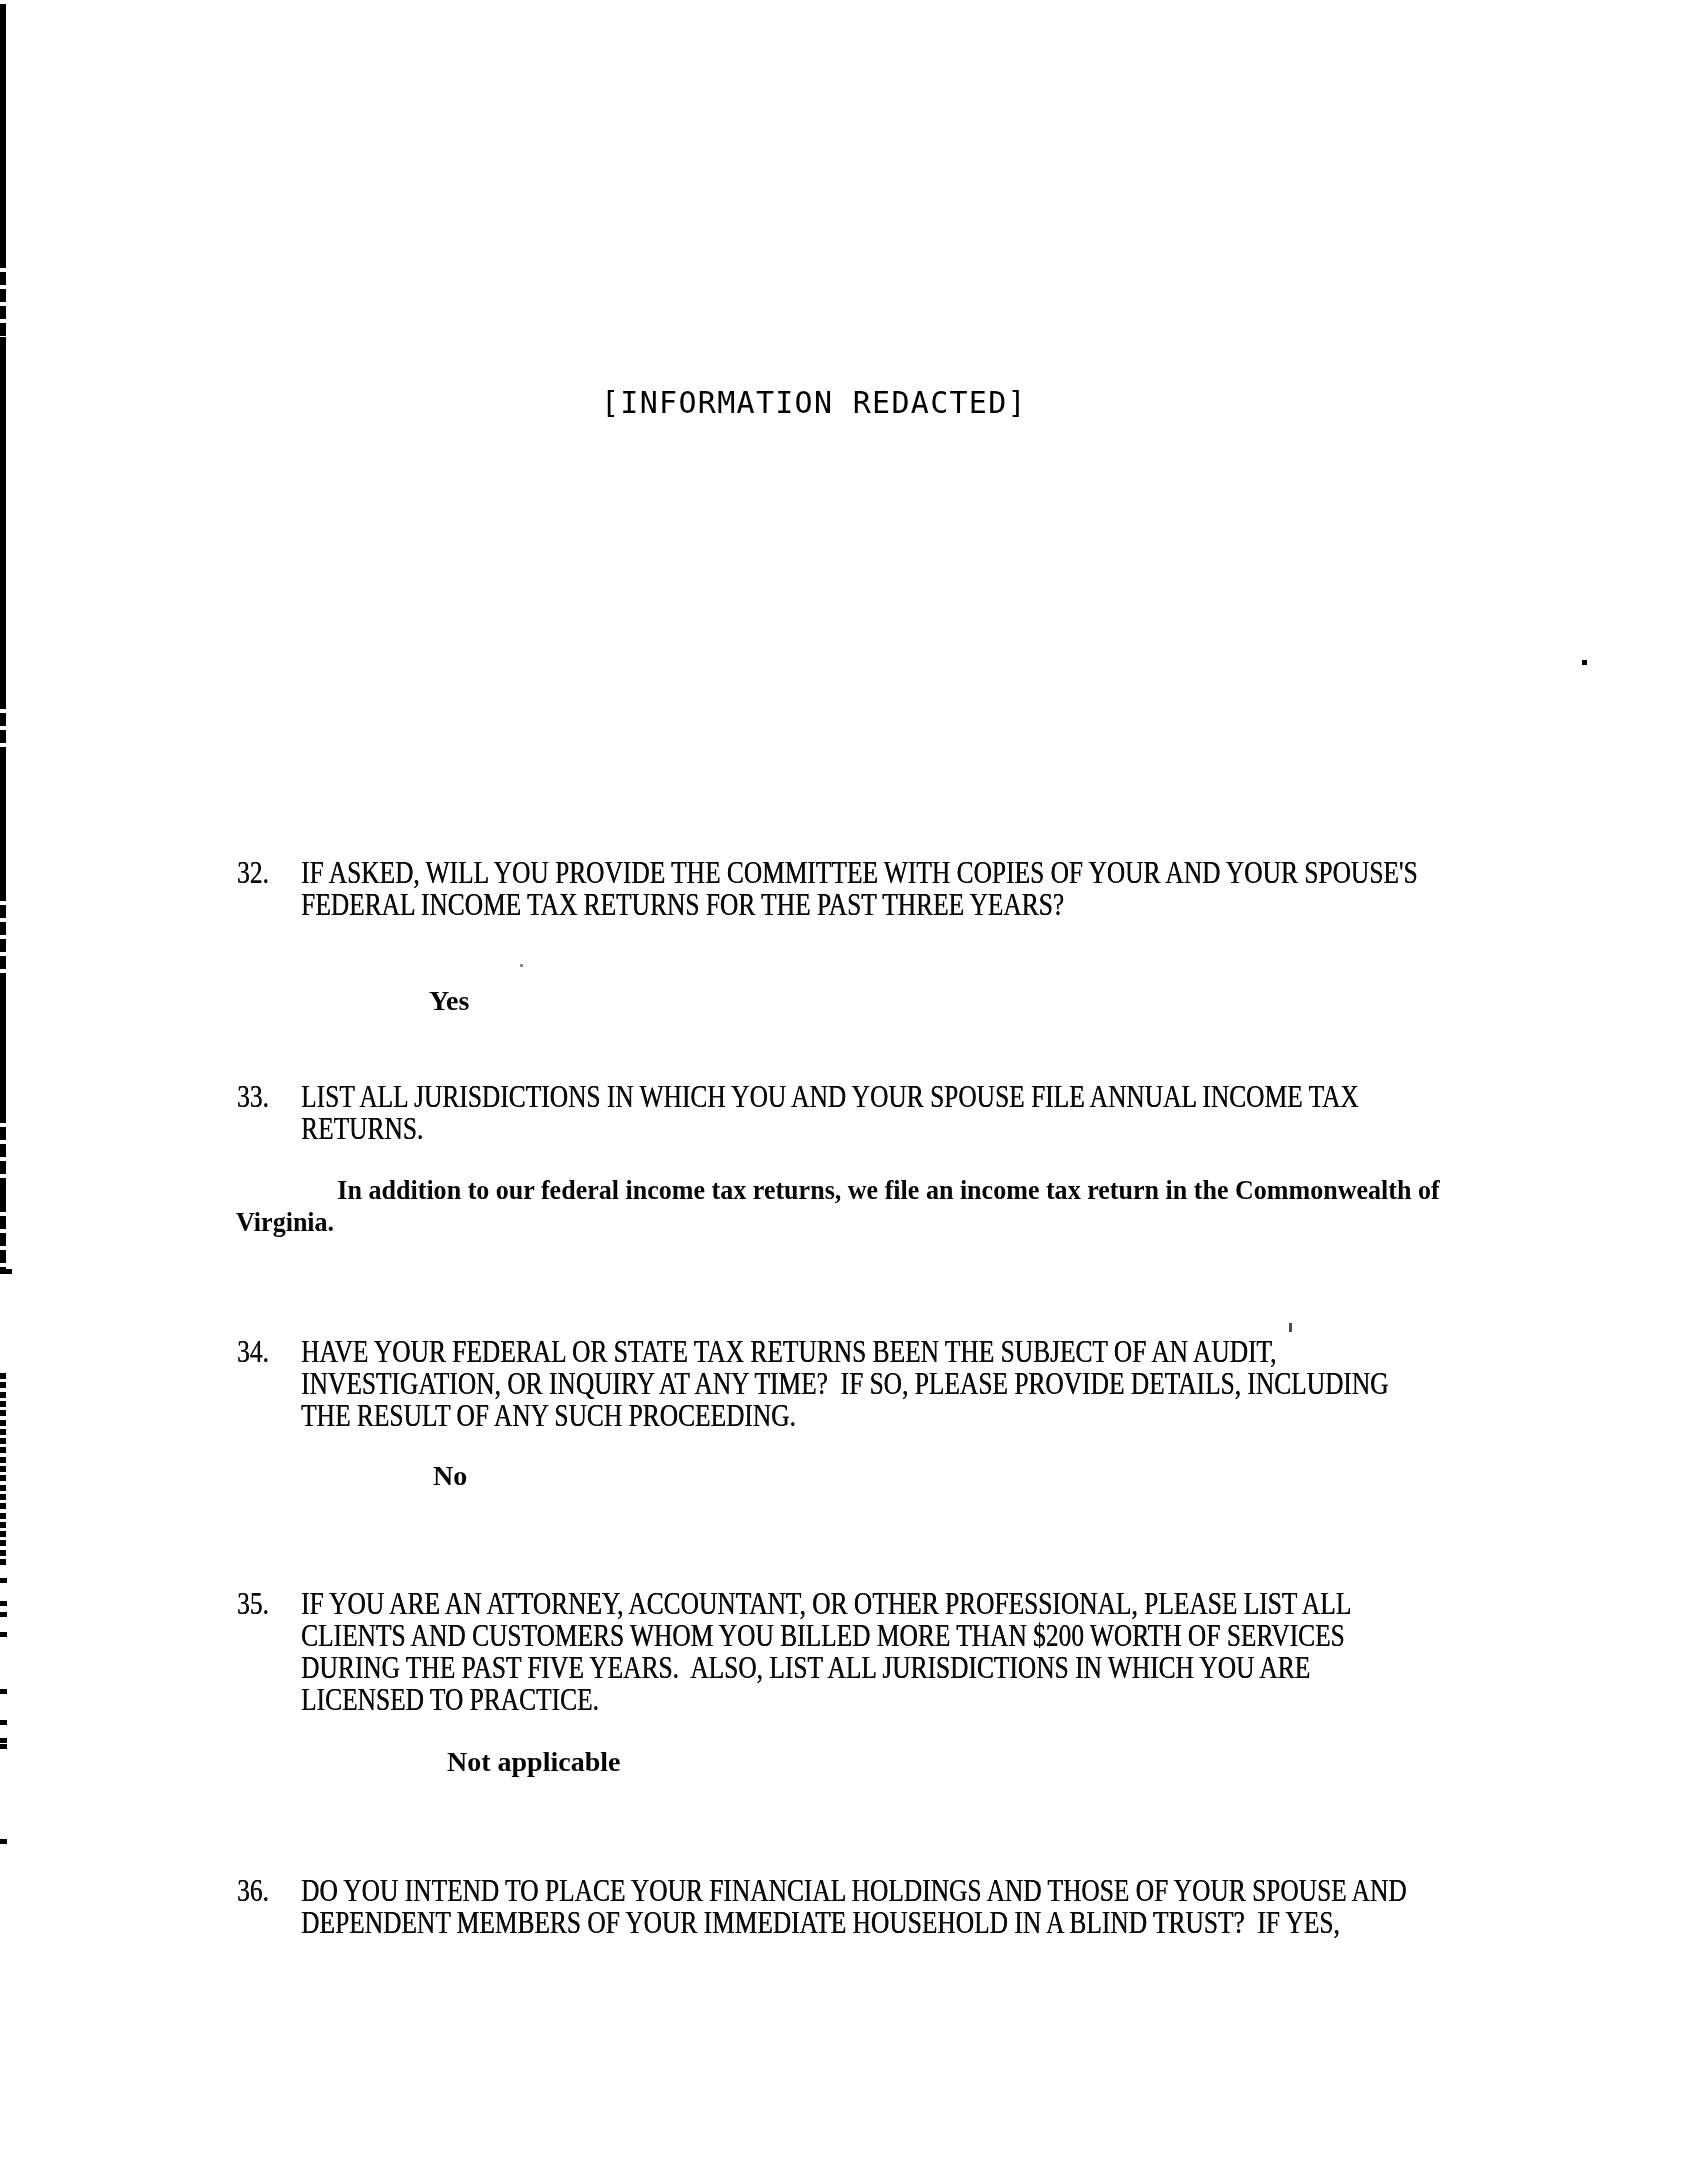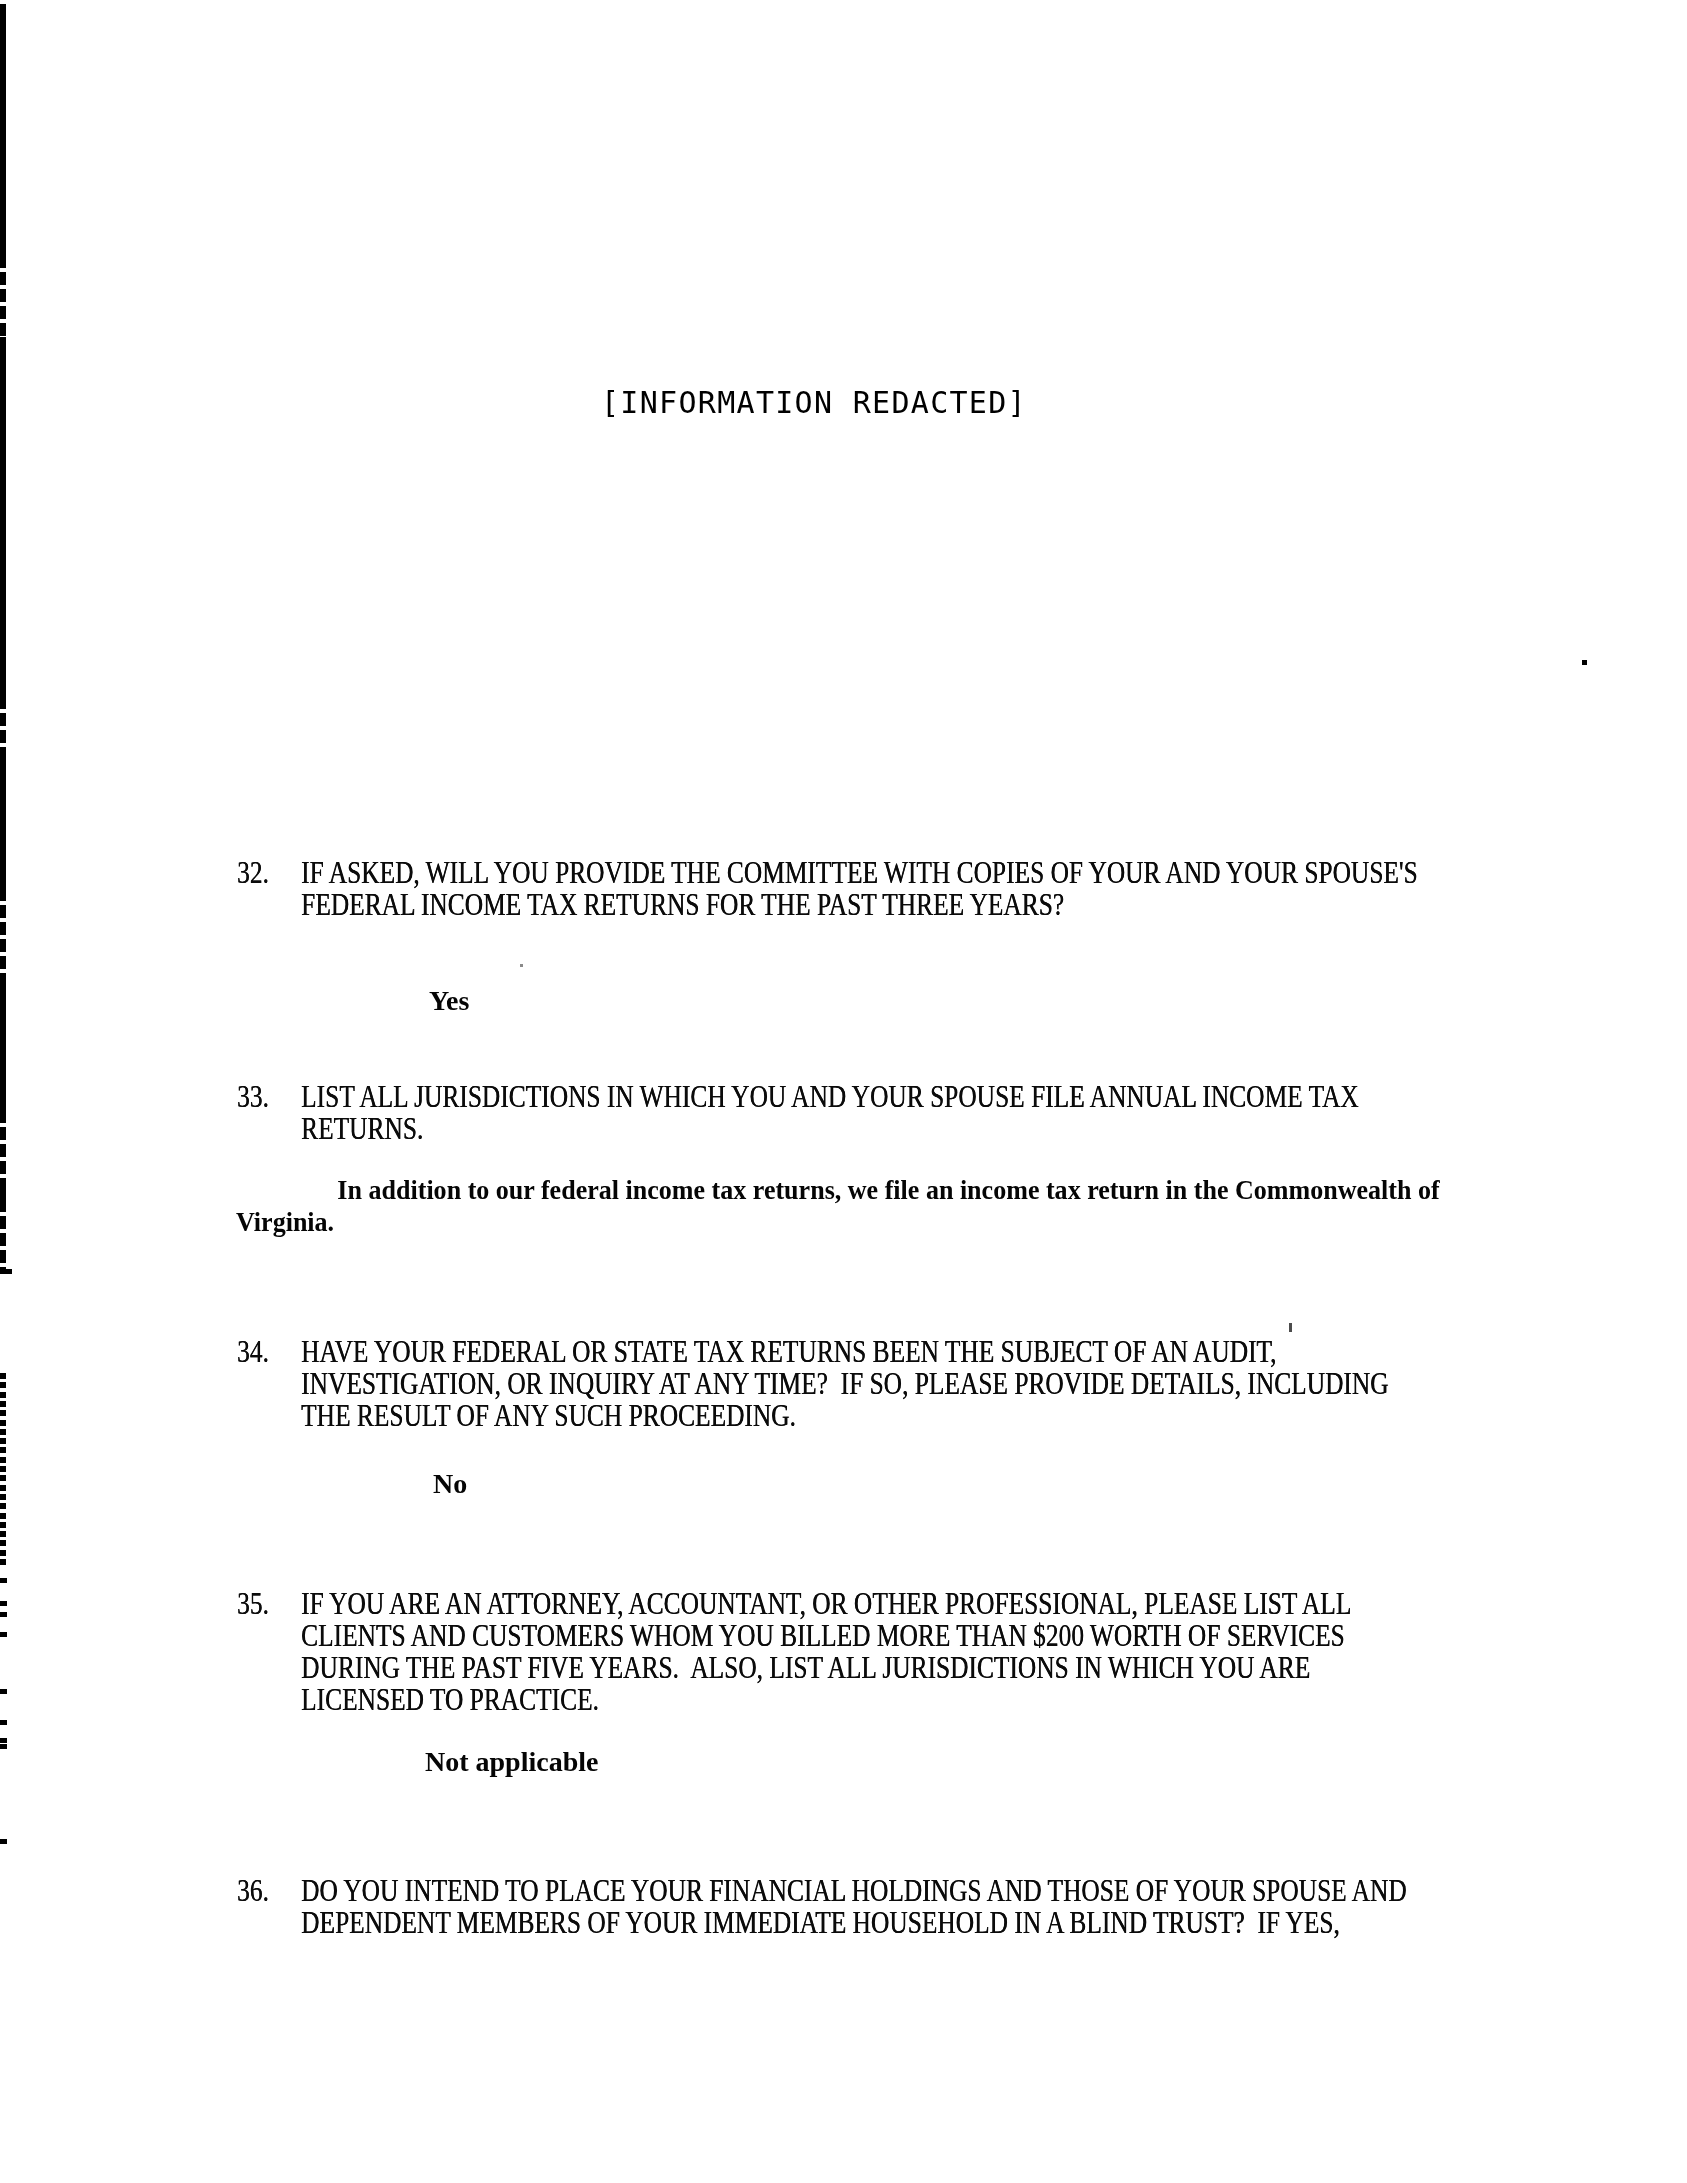--- a/index.html
+++ b/index.html
@@ -111,30 +111,30 @@
   </div>
   <div class="ans ans-block" style="left:236px; top:1174px;">In addition to our federal income tax returns, we file an income tax return in the Commonwealth of
 Virginia.</div>
 
   <div class="q" style="top:1336px;">
     <div class="qnum">34.</div>
     <div class="qtext">HAVE YOUR FEDERAL OR STATE TAX RETURNS BEEN THE SUBJECT OF AN AUDIT,
 INVESTIGATION, OR INQUIRY AT ANY TIME?  IF SO, PLEASE PROVIDE DETAILS, INCLUDING
 THE RESULT OF ANY SUCH PROCEEDING.</div>
   </div>
-  <div class="ans" style="left:433px; top:1460px;margin-top:8px;">No</div>
+  <div class="ans" style="left:433px; top:1460px;">No</div>
 
   <div class="q" style="top:1588px;">
     <div class="qnum">35.</div>
     <div class="qtext">IF YOU ARE AN ATTORNEY, ACCOUNTANT, OR OTHER PROFESSIONAL, PLEASE LIST ALL
 CLIENTS AND CUSTOMERS WHOM YOU BILLED MORE THAN $200 WORTH OF SERVICES
 DURING THE PAST FIVE YEARS.  ALSO, LIST ALL JURISDICTIONS IN WHICH YOU ARE
 LICENSED TO PRACTICE.</div>
   </div>
-  <div class="ans" style="left:425px; top:1746px;">Not applicable</div>
+  <div class="ans" style="left:447px; top:1746px;">Not applicable</div>
 
   <div class="q" style="top:1875px;">
     <div class="qnum">36.</div>
     <div class="qtext">DO YOU INTEND TO PLACE YOUR FINANCIAL HOLDINGS AND THOSE OF YOUR SPOUSE AND
 DEPENDENT MEMBERS OF YOUR IMMEDIATE HOUSEHOLD IN A BLIND TRUST?  IF YES,</div>
   </div>
 
 </div>
 
 

